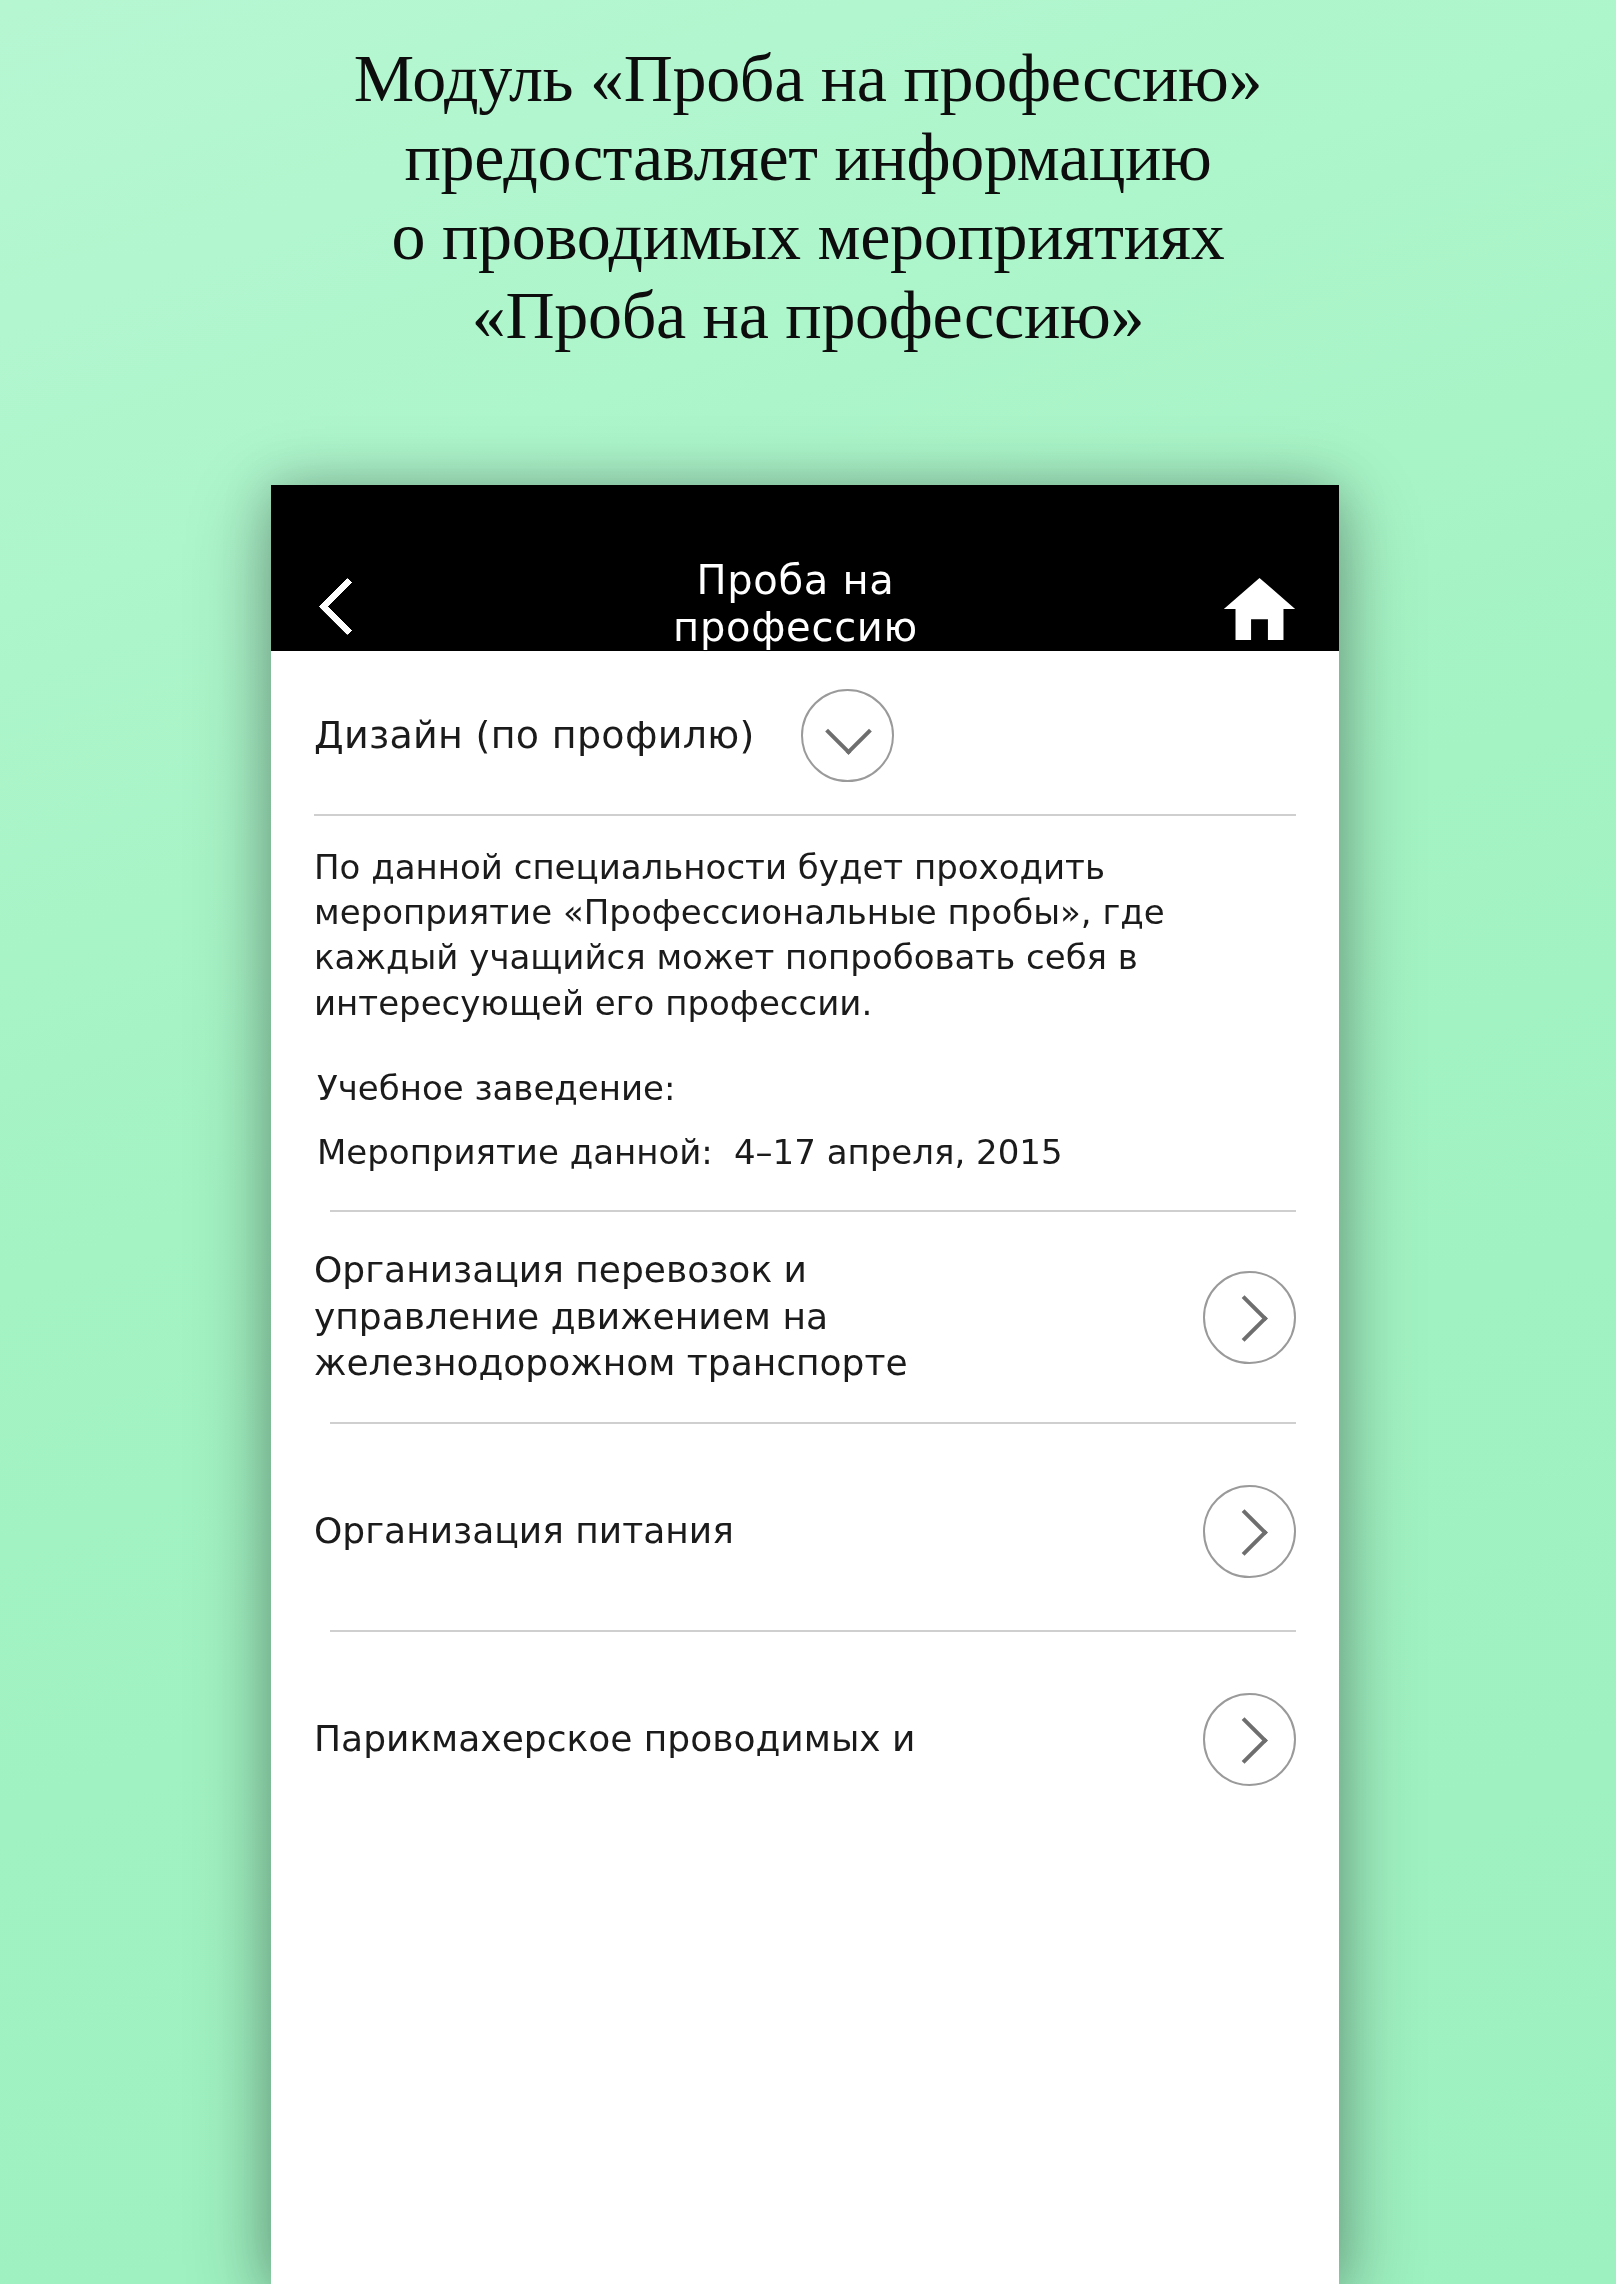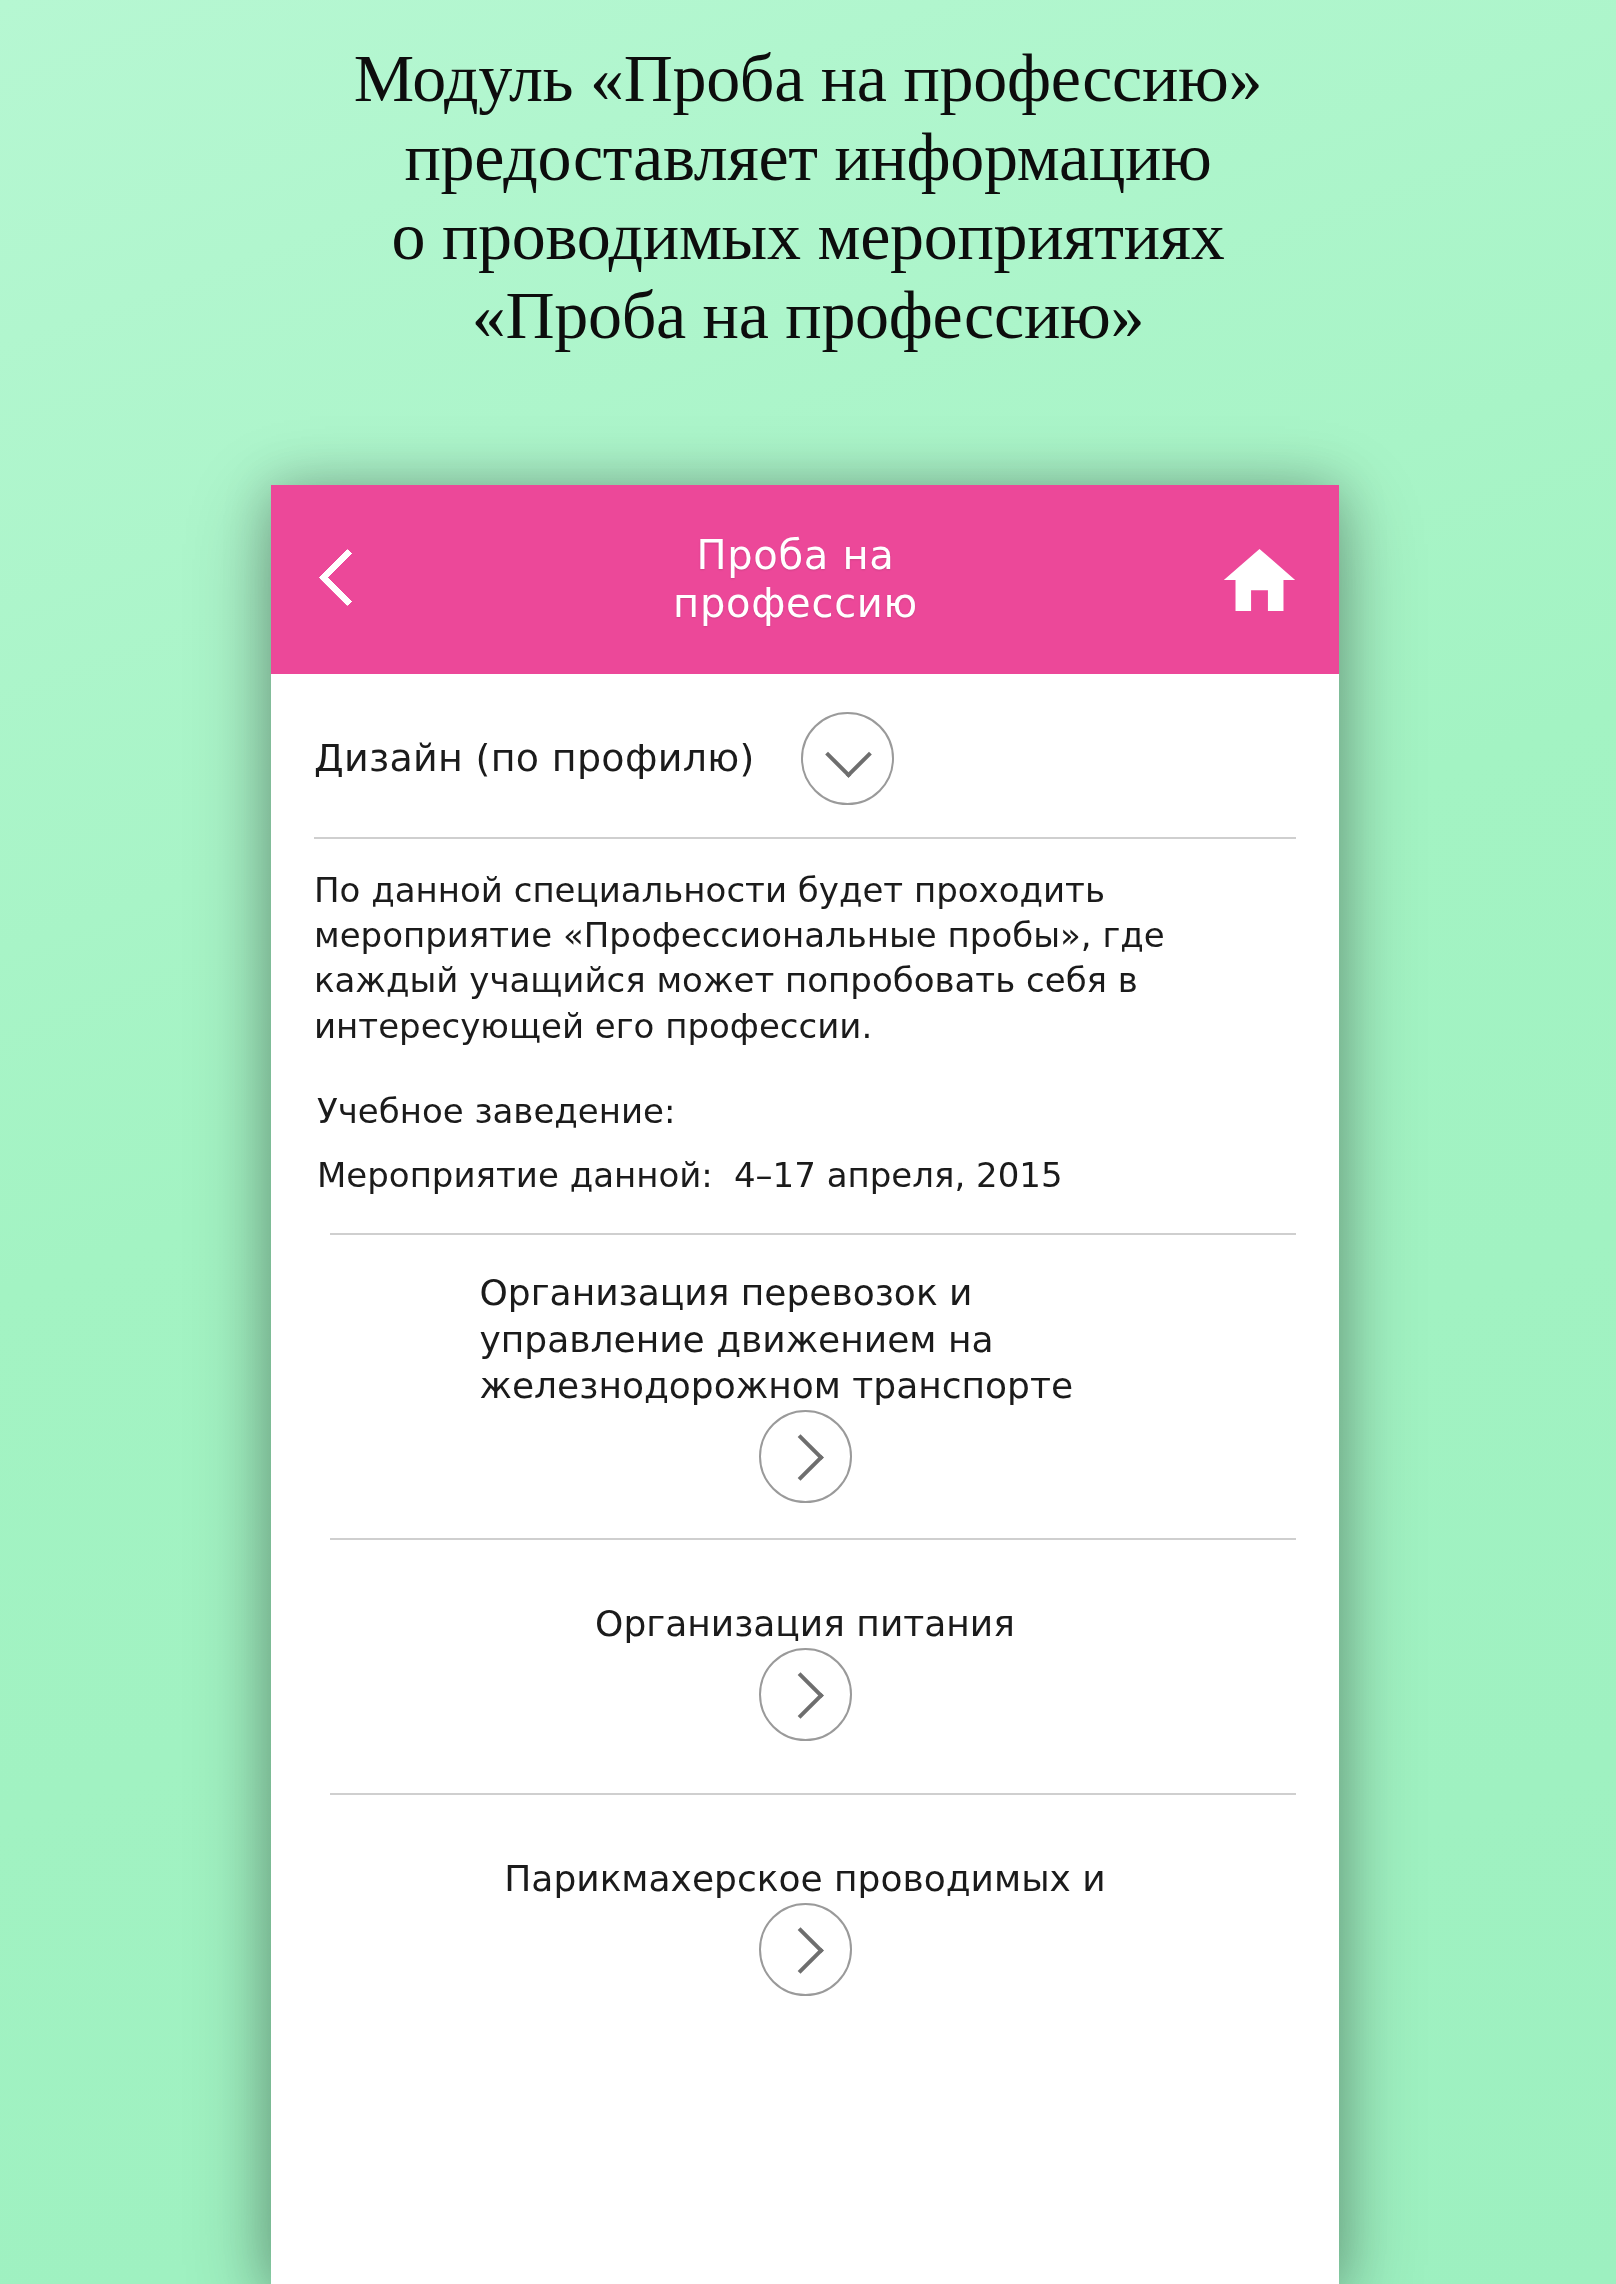--- a/index.html
+++ b/index.html
@@ -55,24 +55,24 @@
     top: 0;
     width: 1068px;
     height: 1799px;
     background: #ffffff;
     overflow: hidden;
   }
 
   
   .appbar {
     position: relative;
-    height: 189px;
-    background: #ec4899;
-    display: flex;
-    align-items: center;
+    height: 166px;
+    background: #000000;
+    display: flex;
+    align-items: flex-end;
     justify-content: space-between;
     padding: 0 34px;
     box-sizing: border-box;
   }
   .appbar-title {
     flex: 1;
     text-align: center;
     color: #ffffff;
     font-family: "DejaVu Sans", sans-serif;
     font-size: 40px;
@@ -209,21 +209,20 @@
   .spacer-md { height: 26px; }
   .spacer-sm { height: 17px; }
 
   .row {
     display: flex;
     align-items: center;
     justify-content: space-between;
     padding: 35px 43px 35px 43px;
     box-sizing: border-box;
     min-height: 150px;
-    flex-direction: column;
   }
   .row-title {
     font-size: 36px;
     line-height: 1.3;
     max-width: 651px;
     color: #1b1b1b;
   }
 </style>
 </head>
 <body>

